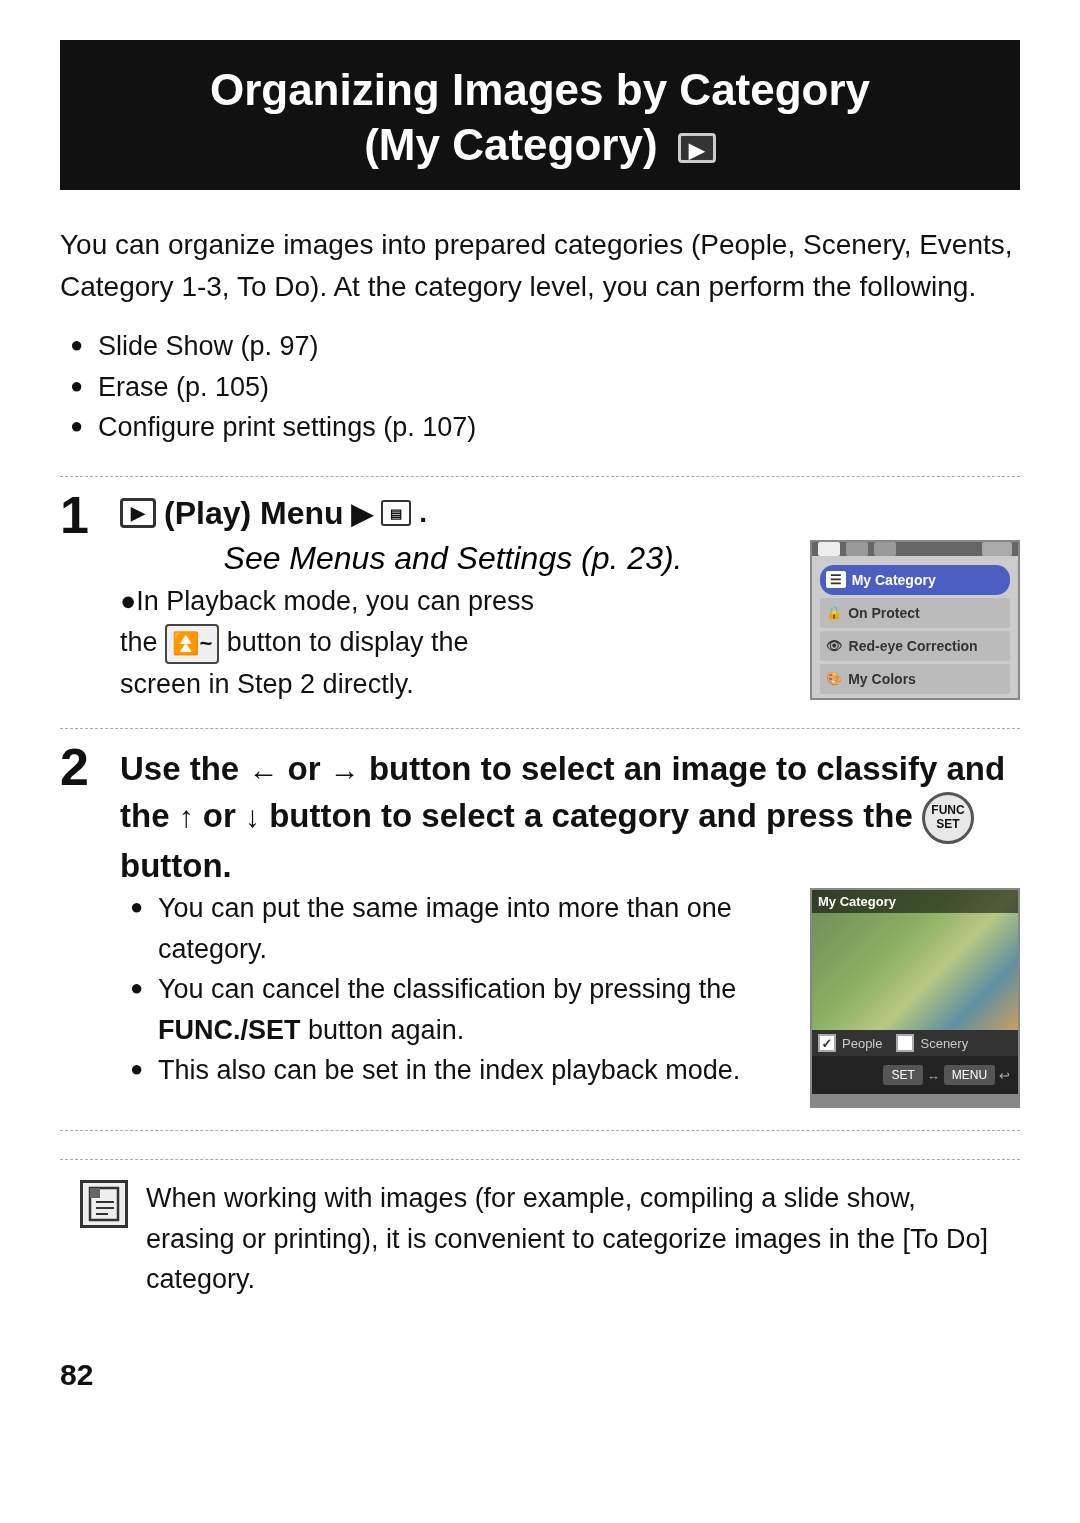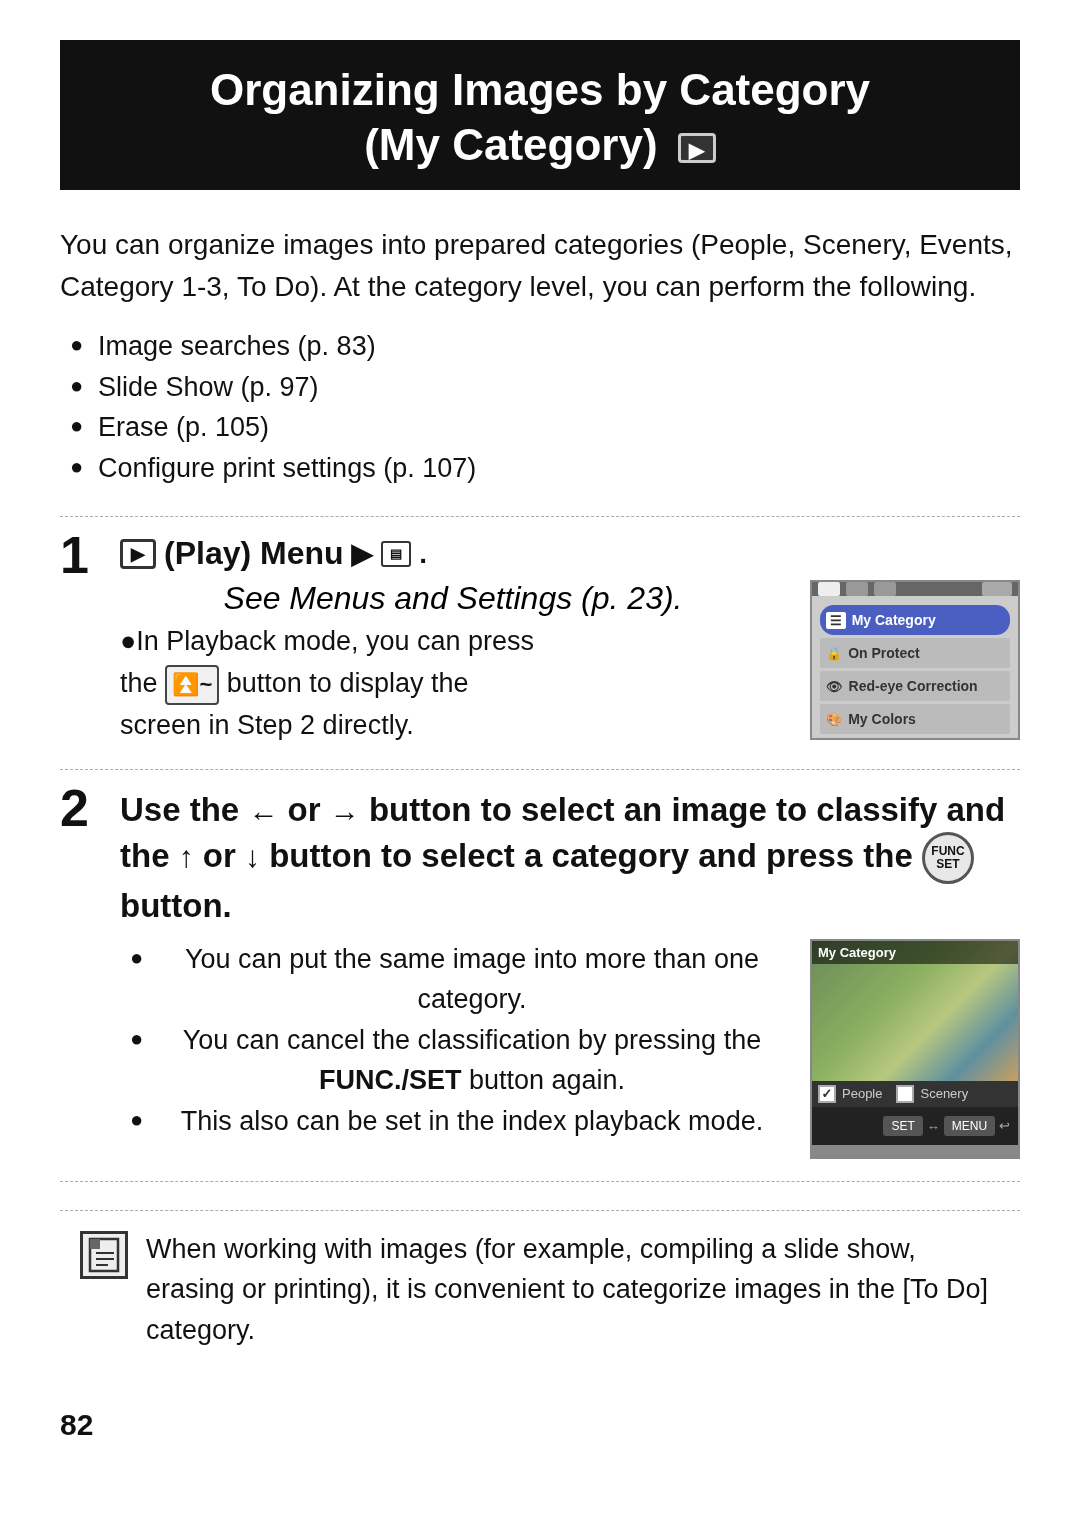--- a/index.html
+++ b/index.html
@@ -194,21 +194,21 @@
       border-radius: 2px;
       display: inline-block;
     }
     .screen-top-bar span.white { background: #eee; }
 
     .step2-header-text {
       font-size: 33px;
       font-weight: 900;
       font-family: Arial Black, Arial, sans-serif;
       line-height: 1.35;
-      margin-bottom: 10px;
+      margin-bottom: 0;
     }
 
     .func-btn {
       display: inline-flex;
       align-items: center;
       justify-content: center;
       border: 3px solid #555;
       border-radius: 50%;
       width: 46px;
       height: 46px;
@@ -222,21 +222,20 @@
 
     .arrow-sym {
       font-weight: 900;
       font-size: 30px;
     }
 
     .step2-body {
       display: flex;
       gap: 24px;
       align-items: flex-start;
-      text-align: center;
     }
 
     .step2-text {
       flex: 1;
     }
 
     .screen-img-2 {
       width: 210px;
       min-height: 220px;
       flex-shrink: 0;
@@ -356,21 +355,20 @@
 
 <div class="page-title">
   <span>Organizing Images by Category</span><br>
   <span>(My Category)</span>
   <span class="play-icon-inline">▶</span>
 </div>
 
 <p class="intro-text">You can organize images into prepared categories (People, Scenery, Events, Category 1-3, To Do). At the category level, you can perform the following.</p>
 
 <ul class="bullet-list">
-  <li>Image searches (p. 83)</li>
   <li>Slide Show (p. 97)</li>
   <li>Erase (p. 105)</li>
   <li>Configure print settings (p. 107)</li>
 </ul>
 
 <hr class="step-divider">
 
 <div class="step-block">
   <div class="step-header">
     <div class="step-number">1</div>

